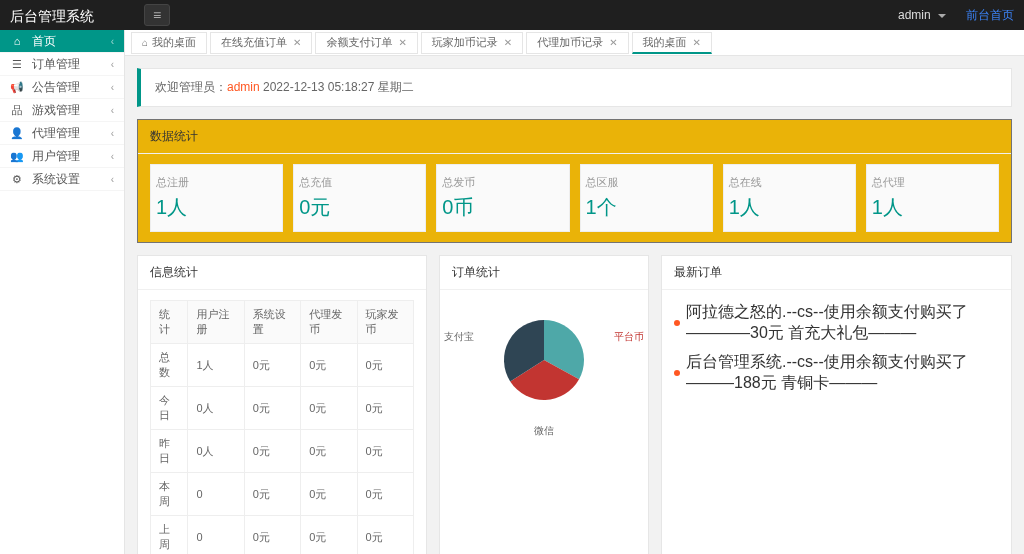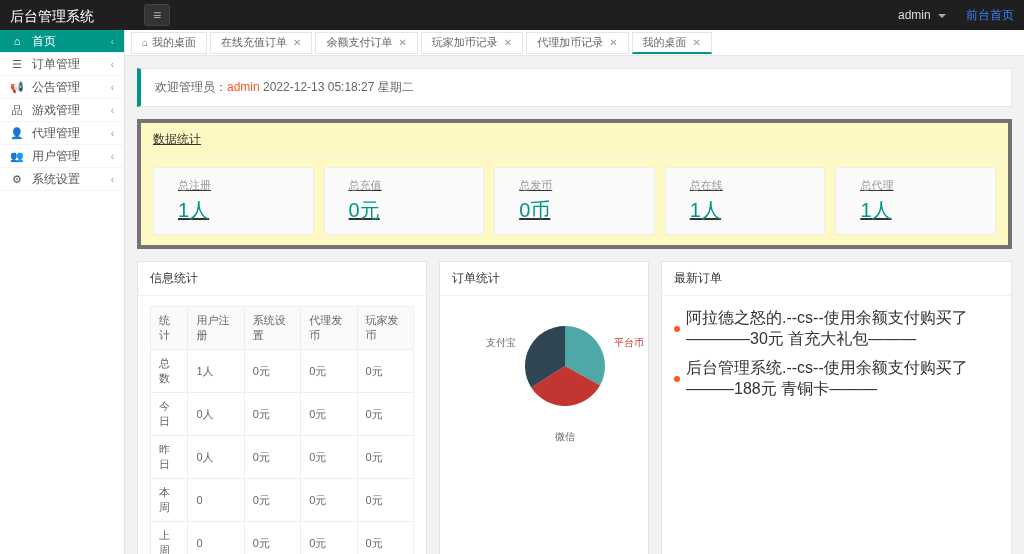--- a/index.html
+++ b/index.html
@@ -26,40 +26,40 @@
 .tabs { height: 26px; background: #fff; border-bottom: 1px solid #e5e5e5; display: flex; align-items: center; padding-left: 6px; }
 .tab { height: 22px; padding: 0 10px; border: 1px solid #e5e5e5; background: #fff; display: flex; align-items: center; margin-right: 3px; cursor: pointer; font-size: 11px; color: #666; }
 .tab.active { border-bottom: 2px solid #009688; }
 .tab-home-icon { margin-right: 4px; font-size: 10px; }
 .tab-close { margin-left: 6px; font-size: 10px; color: #999; }
 
 .content { flex: 1; padding: 12px; overflow: auto; }
 .welcome { background: #fff; border: 1px solid #e6e6e6; border-left: 4px solid #009688; padding: 10px 14px; margin-bottom: 12px; color: #666; }
 .welcome .admin { color: #ff5722; }
 
-.panel { background: #fef9c3; border: 4px solid #737373; margin-bottom: 12px; text-decoration: underline; }
+.panel { background: #eab308; border: 1px solid #737373; margin-bottom: 12px; }
 .panel-header { padding: 8px 12px; border-bottom: 1px solid #f0f0f0; color: #333; font-size: 12px; }
 .panel-body { padding: 10px 12px; }
 
 .stats-row { display: flex; gap: 10px; }
-.stat-card { flex: 1; background: #fafafa; border: 1px solid #eee; padding: 10px 24px; }
+.stat-card { flex: 1; background: #fafafa; border: 1px solid #eee; padding: 10px 5px; }
 .stat-label { font-size: 11px; color: #999; margin-bottom: 4px; }
 .stat-value { font-size: 20px; color: #009688; }
 
 .three-col { display: flex; gap: 12px; }
 .col-panel { background: #fff; border: 1px solid #e6e6e6; }
 .col-a { width: 290px; }
 .col-b { width: 210px; flex-shrink: 0; }
 .col-c { flex: 1; }
 
 table.info { width: 100%; border-collapse: collapse; font-size: 11px; }
 table.info th, table.info td { border: 1px solid #eee; padding: 6px 8px; text-align: left; color: #666; margin-left: 33px; }
 table.info th { background: #fafafa; font-weight: normal; }
 
-.pie-wrap { display: flex; align-items: flex-start; justify-content: center; padding: 10px 0 20px; position: relative; height: 150px; margin-left: 42px; }
+.pie-wrap { display: flex; align-items: flex-start; justify-content: center; padding: 10px 0 20px; position: relative; height: 150px; }
 .pie-label { position: absolute; font-size: 10px; color: #666; }
 
 .order-list { padding: 8px 12px; }
 .order-item { font-size: 16px; color: #333; padding: 4px 0; display: flex; align-items: center; }
 .order-dot { width: 6px; height: 6px; background: #ff5722; border-radius: 50%; margin-right: 6px; flex-shrink: 0; }
 </style>
 </head>
 <body>
 
 <div class="header">
@@ -160,20 +160,24 @@
               </div>
               <div class="stat-card">
                 <div class="stat-label">总充值</div>
                 <div class="stat-value">0元</div>
               </div>
               <div class="stat-card">
                 <div class="stat-label">总发币</div>
                 <div class="stat-value">0币</div>
               </div>
               <div class="stat-card">
+                <div class="stat-label">总区服</div>
+                <div class="stat-value">1个</div>
+              </div>
+              <div class="stat-card">
                 <div class="stat-label">总在线</div>
                 <div class="stat-value">1人</div>
               </div>
               <div class="stat-card">
                 <div class="stat-label">总代理</div>
                 <div class="stat-value">1人</div>
               </div>
             </div>
         </div>
       </div>

